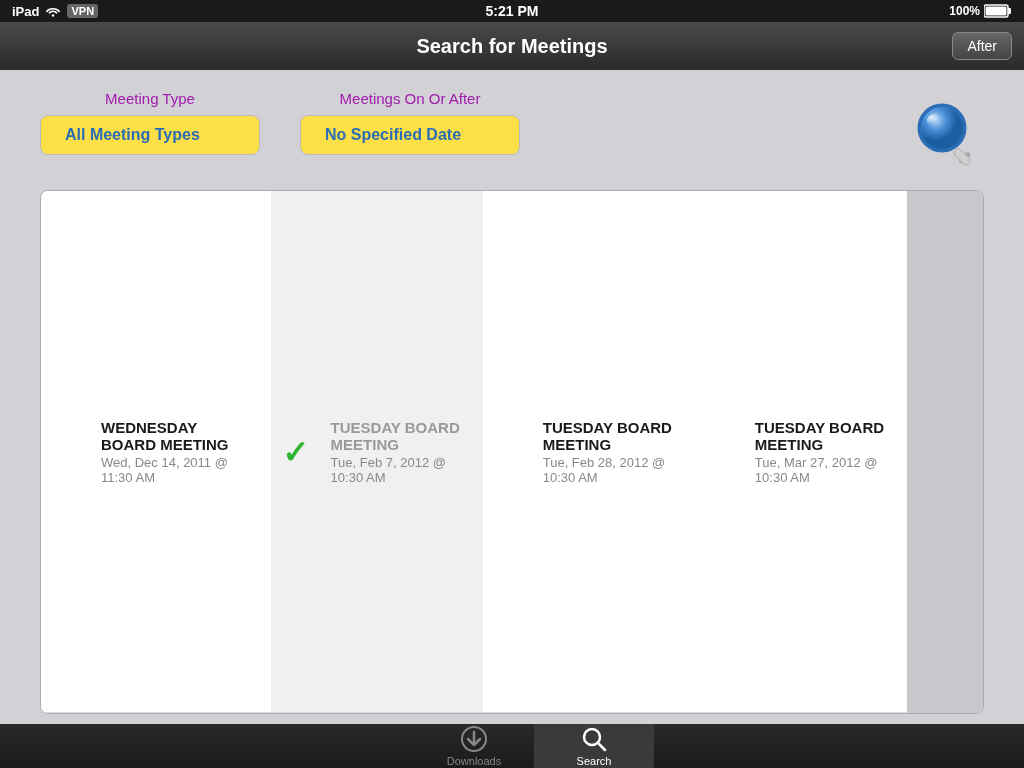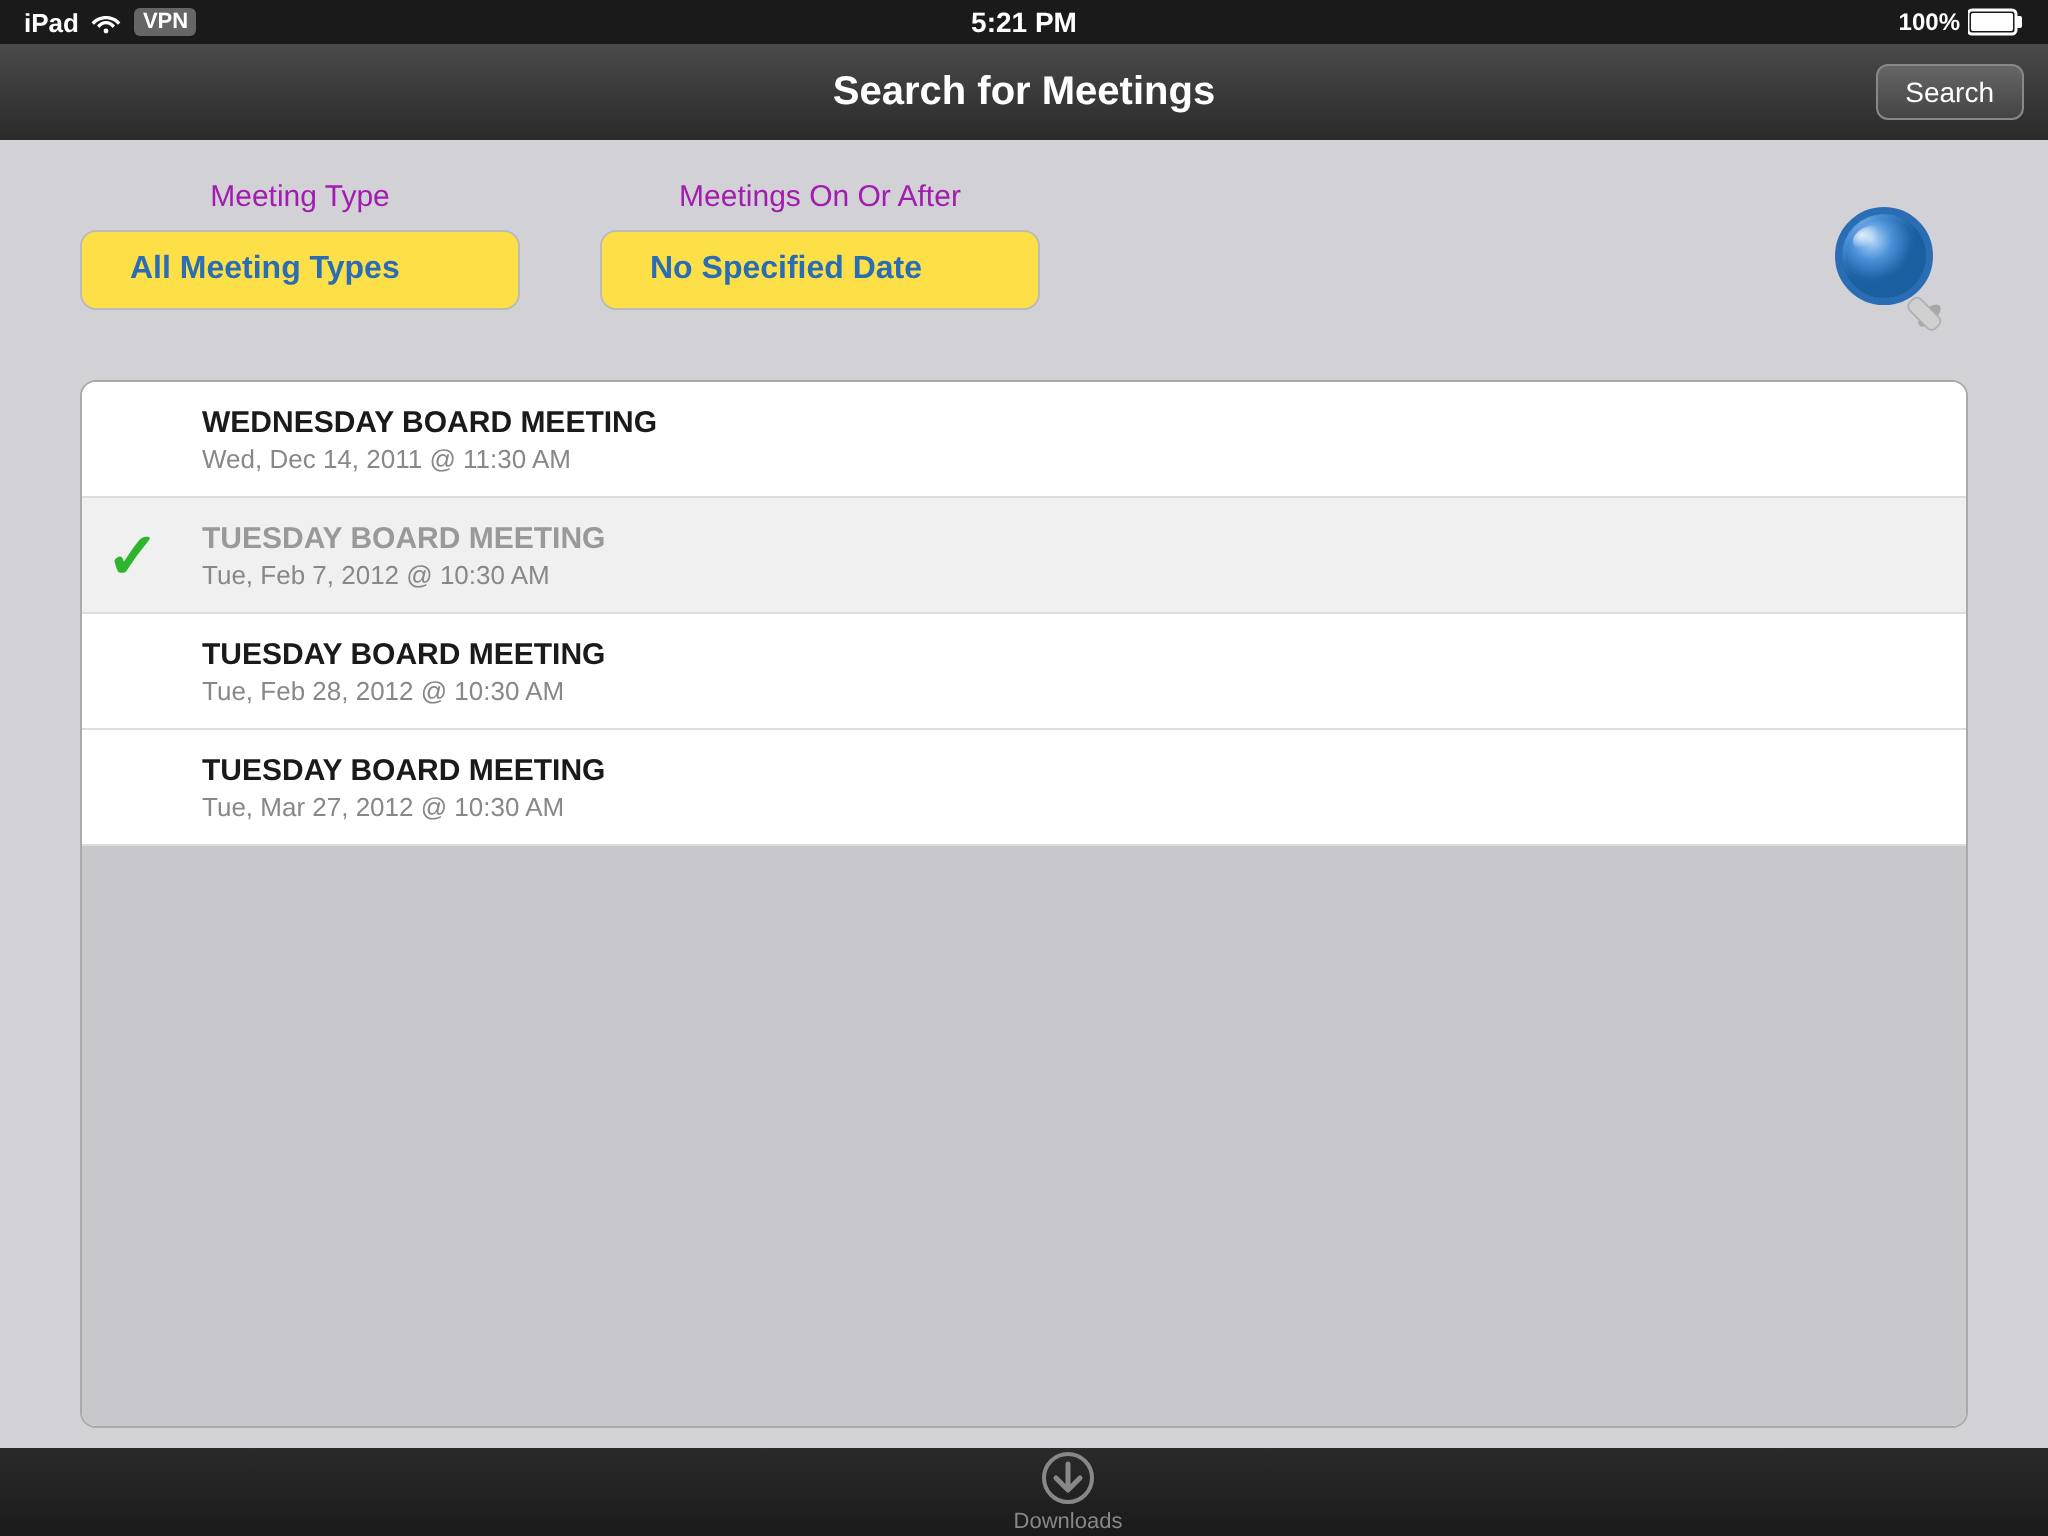--- a/index.html
+++ b/index.html
@@ -126,21 +126,21 @@
     }
 
     
     #meetings-list {
       flex: 1;
       background: white;
       border: 1px solid #aaa;
       border-radius: 8px;
       overflow: hidden;
       display: flex;
-      flex-direction: column;
+      flex-direction: row;
     }
 
     .meeting-row {
       border-bottom: 1px solid #ddd;
       padding: 10px 16px 10px 60px;
       position: relative;
       background: white;
       min-height: 58px;
       display: flex;
       flex-direction: column;
@@ -244,21 +244,21 @@
     <svg width="28" height="14" viewBox="0 0 28 14">
       <rect x="0" y="1" width="24" height="12" rx="2" ry="2" fill="none" stroke="white" stroke-width="1.5"></rect>
       <rect x="24" y="4" width="3" height="6" rx="1" fill="white"></rect>
       <rect x="1.5" y="2.5" width="21" height="9" rx="1" fill="white"></rect>
     </svg>
   </div>
 </div>
 
 <div id="nav-bar">
   <span id="nav-title">Search for Meetings</span>
-  <button id="logout-button">Search</button>
+  <button id="logout-button">After</button>
 </div>
 
 <div id="main-content">
 
   <div id="filters-row">
     <div class="filter-group">
       <span class="filter-label">Meeting Type</span>
       <button class="filter-button">All Meeting Types</button>
     </div>
     <div class="filter-group">
@@ -327,13 +327,20 @@
 
 <div id="tab-bar">
   <div class="tab-item">
     <svg width="28" height="28" viewBox="0 0 28 28">
       <circle cx="14" cy="14" r="12" fill="none" stroke="#888" stroke-width="2"></circle>
       <line x1="14" y1="7" x2="14" y2="18" stroke="#888" stroke-width="2.5" stroke-linecap="round"></line>
       <polyline points="8,14 14,20 20,14" fill="none" stroke="#888" stroke-width="2.5" stroke-linecap="round" stroke-linejoin="round"></polyline>
     </svg>
     <span class="tab-label">Downloads</span>
   </div>
+  <div class="tab-item active">
+    <svg width="28" height="28" viewBox="0 0 28 28">
+      <circle cx="12" cy="12" r="8" fill="none" stroke="white" stroke-width="2.5"></circle>
+      <line x1="18" y1="18" x2="25" y2="25" stroke="white" stroke-width="2.5" stroke-linecap="round"></line>
+    </svg>
+    <span class="tab-label">Search</span>
+  </div>
 </div>
 
 </body></html>

